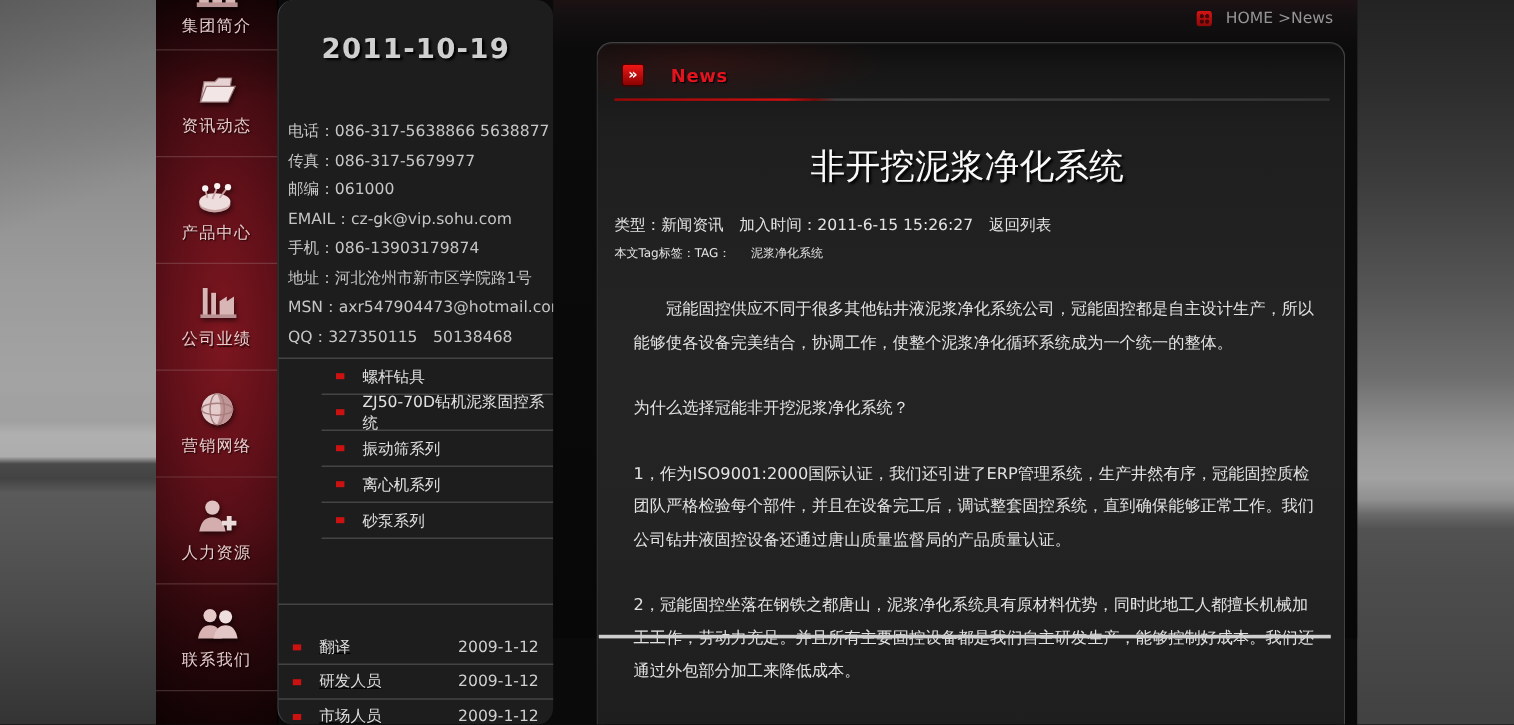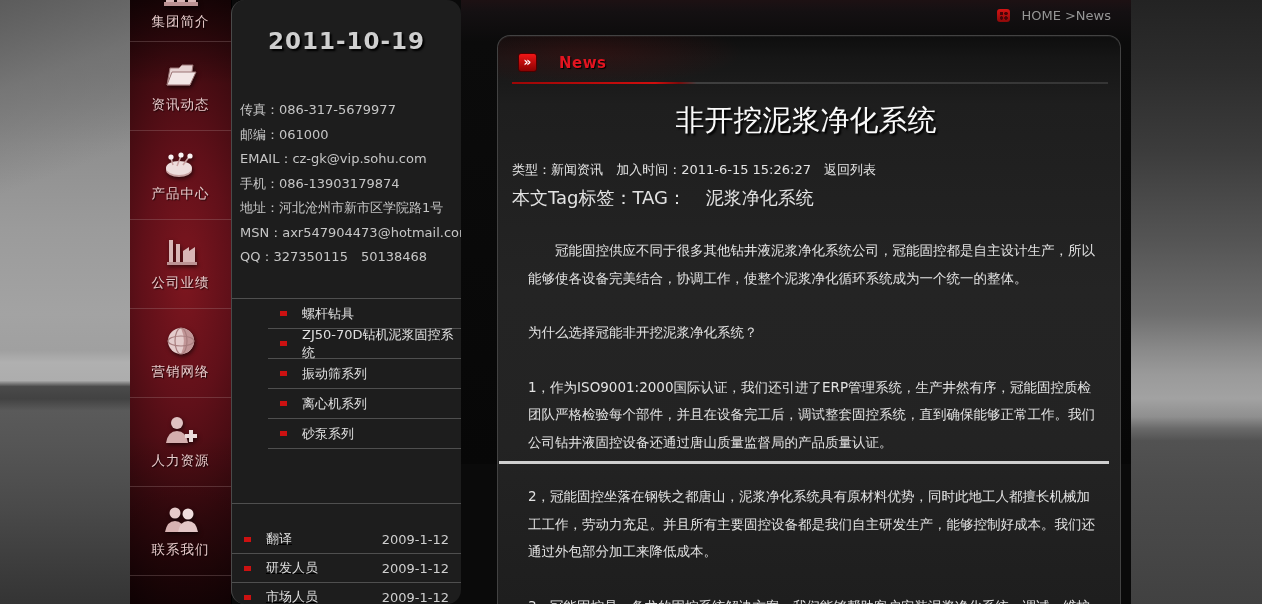--- a/index.html
+++ b/index.html
@@ -53,21 +53,21 @@
   .bullet{width:7px;height:5px;background:#cc1111;margin-right:15px;flex:none;}
   .menu-row span.lbl{font-size:13px;color:#e0e0e0;}
   .jobs-list{position:absolute;top:503px;left:0;right:0;border-top:1px solid #4f4f4f;padding-top:21px;}
   .job-row{height:28px;display:flex;align-items:center;border-bottom:1px solid #4f4f4f;
     padding-left:12px;position:relative;cursor:pointer;text-decoration:underline;}
   .job-row:last-child{border-bottom:none;}
   .job-row span.lbl{font-size:13px;color:#dcdcdc;}
   .job-date{position:absolute;right:12px;font-size:13px;color:#cfcfcf;}
 
   
-  .main{position:absolute;left:461px;top:0;width:670px;height:464px;
+  .main{position:absolute;left:461px;top:0;width:670px;height:532px;
     background:linear-gradient(180deg,#1d1113 0%, #141012 12px, #0b0b0b 42px, #070707 100%);}
   .breadcrumb{position:absolute;top:8px;right:20px;display:flex;align-items:center;
     font-size:13px;color:#969696;cursor:pointer;}
   .crumb-icon{width:13px;height:13px;border-radius:3px;margin-right:11px;flex:none;
     background:
       radial-gradient(circle at 4.5px 4.5px, #470508 1.5px, rgba(0,0,0,0) 2px),
       radial-gradient(circle at 9px 4.5px, #470508 1.5px, rgba(0,0,0,0) 2px),
       radial-gradient(circle at 4.5px 9px, #470508 1.5px, rgba(0,0,0,0) 2px),
       radial-gradient(circle at 9px 9px, #470508 1.5px, rgba(0,0,0,0) 2px),
       linear-gradient(180deg,#d41414,#8d0a0a);}
@@ -79,26 +79,26 @@
     box-shadow:inset 0 1px 0 rgba(255,255,255,.05);}
   .panel-head{display:flex;align-items:center;margin:17px 0 0 20px;}
   .news-badge{width:17px;height:17px;border-radius:3px;flex:none;
     background:linear-gradient(180deg,#f01616,#8a0202);border:1px solid #4b0000;
     color:#fff;font-weight:bold;font-size:12px;line-height:16px;text-align:center;}
   .news-title{margin-left:22px;font-size:15px;font-weight:bold;color:#e31420;
     letter-spacing:.5px;text-shadow:1px 1px 1px #000;}
   .head-rule{height:2px;margin:10px 0 0 14px;width:596px;
     background:linear-gradient(90deg,#9c0606 0%, #cf0e0e 24%, #7c0909 28%, #3f3f3f 31%, #353535 100%);}
   .article{padding:0 20px 0 14px;}
-  .art-title{margin-top:17px;text-align:center;font-size:29px;font-weight:400;color:#fafafa;
+  .art-title{margin-top:35px;text-align:center;font-size:29px;font-weight:400;color:#fafafa;
     font-family:"DejaVu Serif","Liberation Serif",serif;text-shadow:2px 2px 2px #000;}
   .meta-line{margin-top:20px;font-size:13px;color:#e3e3e3;}
   .meta-line span{margin-right:9px;}
   .meta-line .back{cursor:pointer;margin-right:0;}
-  .tag-line{margin-top:7px;font-size:18px;color:#e3e3e3;}
+  .tag-line{margin-top:7px;font-size:10px;color:#e3e3e3;}
   .tag-line .tagv{margin-left:14px;}
   .body-copy{margin-top:10px;}
   .body-copy p{margin:27px 0 0 16px;font-size:13.5px;line-height:27.5px;color:#e2e2e2;}
   .body-copy p.indent{text-indent:2em;}
   .bottom-strip{position:absolute;left:38px;bottom:0;width:610px;height:3px;background:#cfcfcf;}
 </style>
 </head>
 <body>
 
 <div class="stage">
@@ -192,20 +192,21 @@
           </svg>
       </span>
       <span class="side-label">联系我们</span>
     </div>
   </div>
 
   <div class="midcol">
     <div class="date-head">2011-10-19</div>
 
     <div class="contact">
+      <div>电话：086-317-5638866 5638877</div>
       <div>传真：086-317-5679977</div>
       <div>邮编：061000</div>
       <div>EMAIL：cz-gk@vip.sohu.com</div>
       <div>手机：086-13903179874</div>
       <div>地址：河北沧州市新市区学院路1号</div>
       <div>MSN：axr547904473@hotmail.com</div>
       <div>QQ：327350115　50138468</div>
     </div>
 
     <div class="menu-list">

